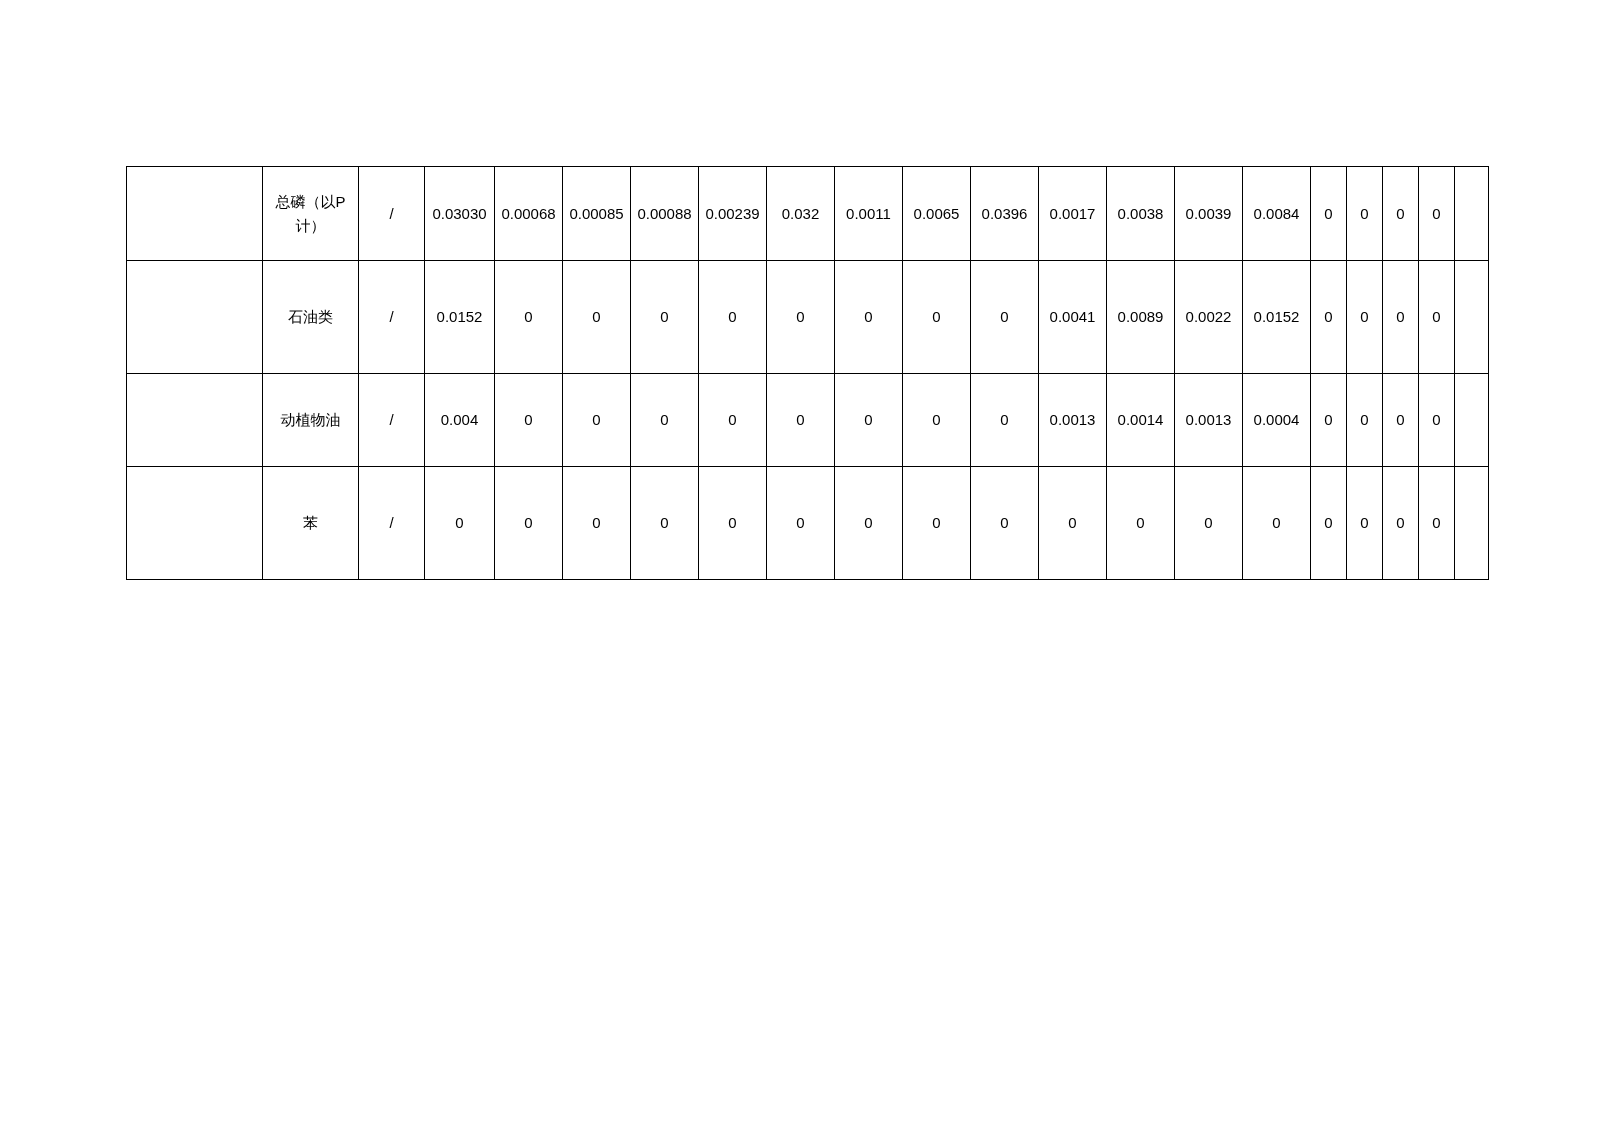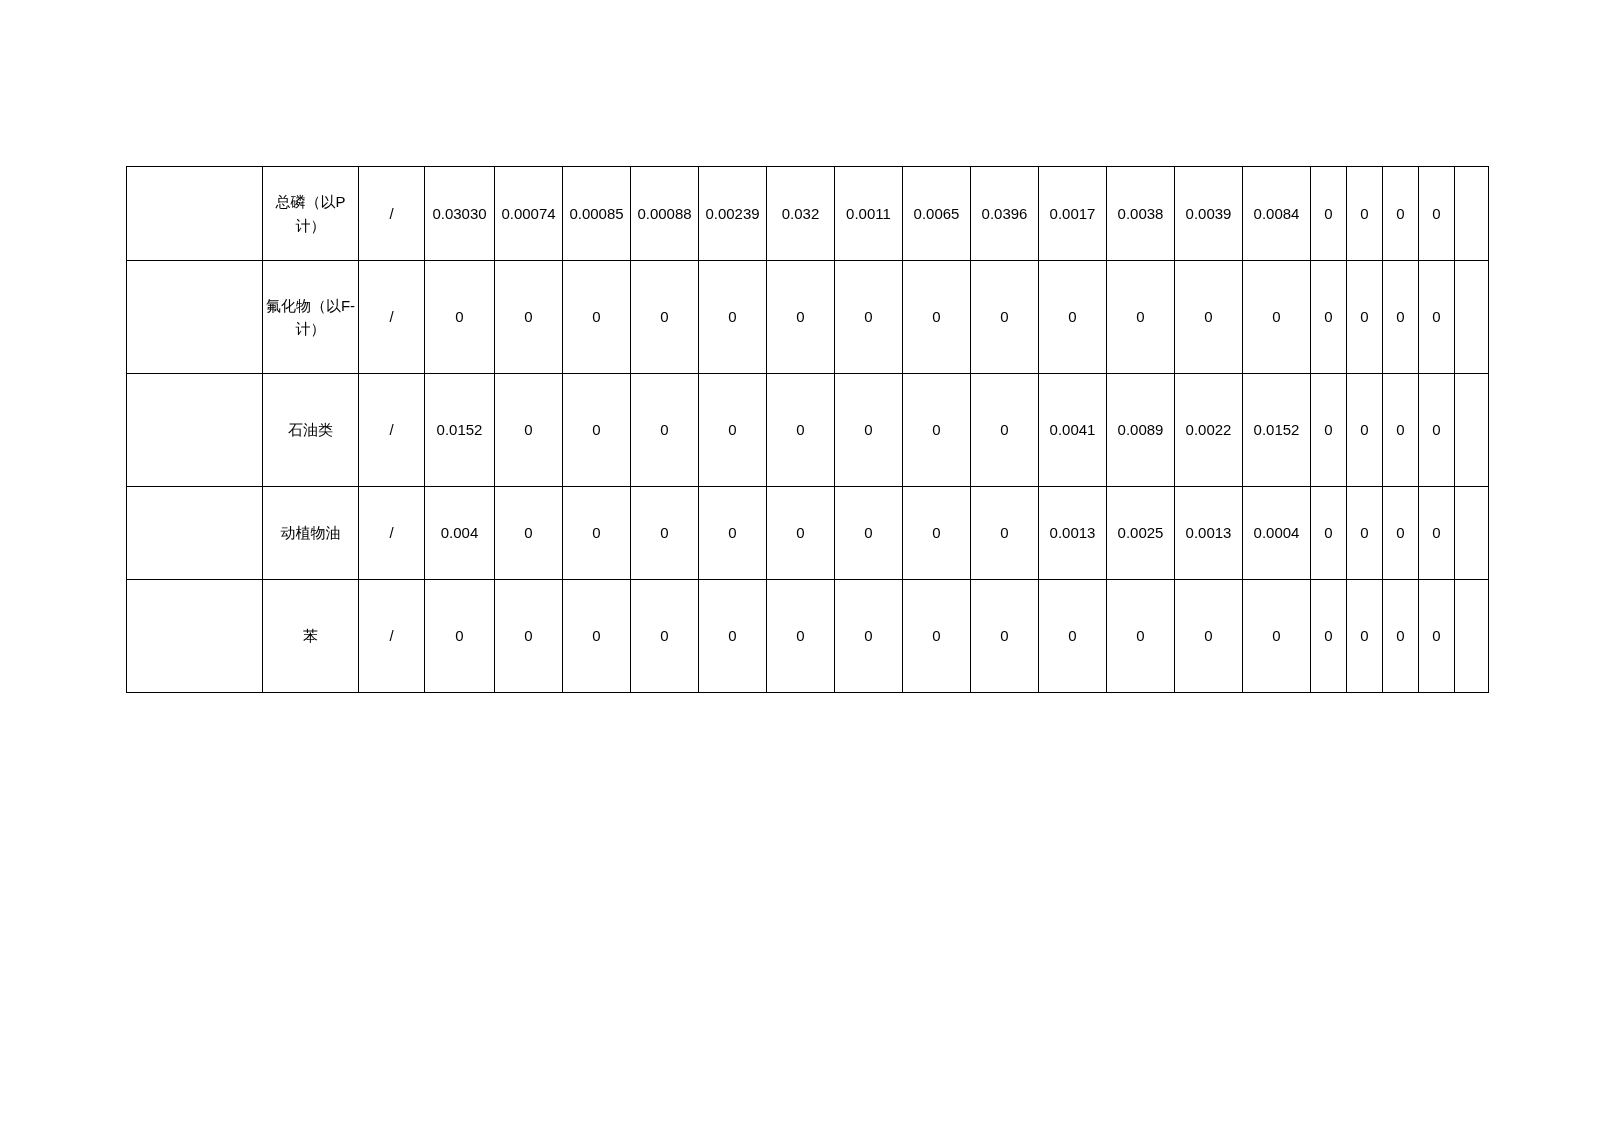--- a/index.html
+++ b/index.html
@@ -100,61 +100,38 @@
         <col class="c-narrow">
         <col class="c-narrow">
         <col class="c-last">
       </colgroup>
       <tbody>
         <tr class="row-h1">
           <td class="empty-cell"></td>
           <td class="param-cell">总磷（以P计）</td>
           <td class="slash-cell">/</td>
           <td class="val-cell">0.03030</td>
-          <td class="val-cell">0.00074</td>
+          <td class="val-cell">0.00068</td>
           <td class="val-cell">0.00085</td>
           <td class="val-cell">0.00088</td>
           <td class="val-cell">0.00239</td>
           <td class="val-cell">0.032</td>
           <td class="val-cell">0.0011</td>
           <td class="val-cell">0.0065</td>
           <td class="val-cell">0.0396</td>
           <td class="val-cell">0.0017</td>
           <td class="val-cell">0.0038</td>
           <td class="val-cell">0.0039</td>
           <td class="val-cell">0.0084</td>
           <td class="val-cell">0</td>
           <td class="val-cell">0</td>
           <td class="val-cell">0</td>
           <td class="val-cell">0</td>
           <td class="empty-cell"></td>
         </tr>
-        <tr class="row-h2">
-          <td class="empty-cell"></td>
-          <td class="param-cell">氟化物（以F-计）</td>
-          <td class="slash-cell">/</td>
-          <td class="val-cell">0</td>
-          <td class="val-cell">0</td>
-          <td class="val-cell">0</td>
-          <td class="val-cell">0</td>
-          <td class="val-cell">0</td>
-          <td class="val-cell">0</td>
-          <td class="val-cell">0</td>
-          <td class="val-cell">0</td>
-          <td class="val-cell">0</td>
-          <td class="val-cell">0</td>
-          <td class="val-cell">0</td>
-          <td class="val-cell">0</td>
-          <td class="val-cell">0</td>
-          <td class="val-cell">0</td>
-          <td class="val-cell">0</td>
-          <td class="val-cell">0</td>
-          <td class="val-cell">0</td>
-          <td class="empty-cell"></td>
-        </tr>
         <tr class="row-h3">
           <td class="empty-cell"></td>
           <td class="param-cell">石油类</td>
           <td class="slash-cell">/</td>
           <td class="val-cell">0.0152</td>
           <td class="val-cell">0</td>
           <td class="val-cell">0</td>
           <td class="val-cell">0</td>
           <td class="val-cell">0</td>
           <td class="val-cell">0</td>
@@ -178,21 +155,21 @@
           <td class="val-cell">0.004</td>
           <td class="val-cell">0</td>
           <td class="val-cell">0</td>
           <td class="val-cell">0</td>
           <td class="val-cell">0</td>
           <td class="val-cell">0</td>
           <td class="val-cell">0</td>
           <td class="val-cell">0</td>
           <td class="val-cell">0</td>
           <td class="val-cell">0.0013</td>
-          <td class="val-cell">0.0025</td>
+          <td class="val-cell">0.0014</td>
           <td class="val-cell">0.0013</td>
           <td class="val-cell">0.0004</td>
           <td class="val-cell">0</td>
           <td class="val-cell">0</td>
           <td class="val-cell">0</td>
           <td class="val-cell">0</td>
           <td class="empty-cell"></td>
         </tr>
         <tr class="row-h5">
           <td class="empty-cell"></td>

